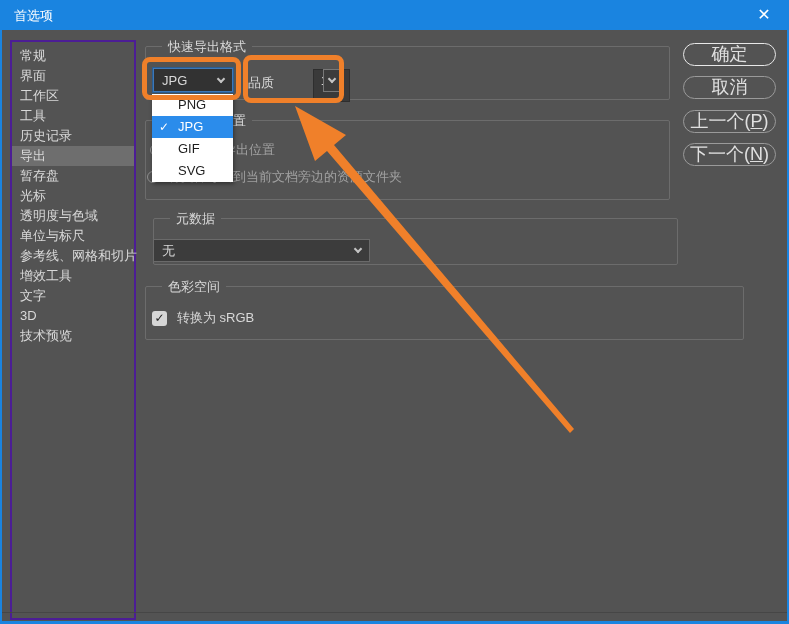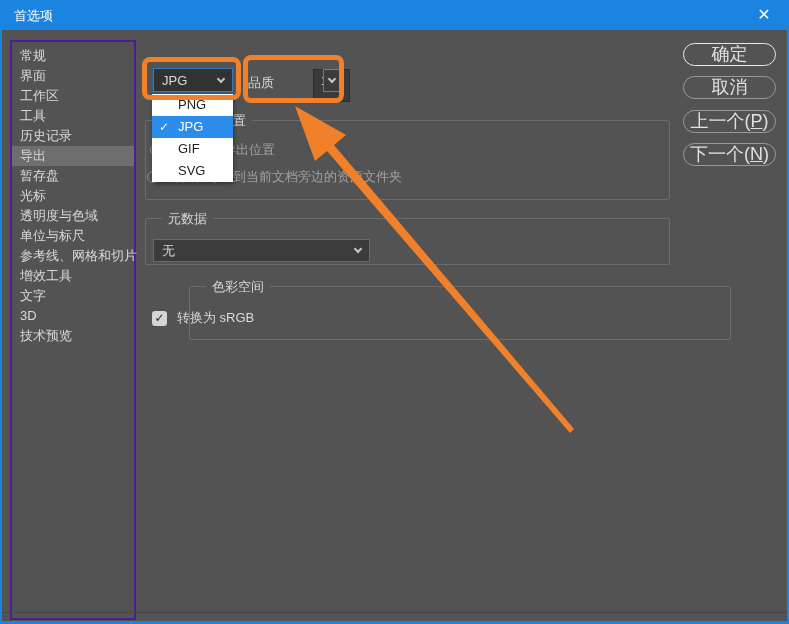--- a/index.html
+++ b/index.html
@@ -21,22 +21,22 @@
   
   .sidebar{left:10px;top:40px;width:126px;height:580px;border:2px solid #4c1d95;}
   .side-item{height:20px;line-height:20px;padding-left:8px;color:var(--text);cursor:pointer;white-space:nowrap;}
   .side-item.sel{background:#6e6e6e;}
 
   
   .group{border:1px solid var(--groupborder);border-radius:2px;}
   .group-title{position:absolute;top:-9px;left:16px;background:var(--bg);padding:0 6px;color:var(--text);}
   .g1{left:145px;top:46px;width:525px;height:54px;}
   .g2{left:145px;top:120px;width:525px;height:80px;}
-  .g3{left:145px;top:218px;width:525px;height:47px;text-decoration:underline;}
-  .g4{left:145px;top:286px;width:542px;height:54px;margin-left:44px;}
+  .g3{left:153px;top:218px;width:525px;height:47px;text-decoration:underline;}
+  .g4{left:145px;top:286px;width:599px;height:54px;}
 
   
   .select{background:#3c3c3c;border:1px solid #6a6a6a;display:flex;align-items:center;
     padding:0 8px;cursor:pointer;}
   .select .lbl{flex:1;}
   .chev{display:inline-block;width:6px;height:6px;border-right:2px solid #c4c4c4;
     border-bottom:2px solid #c4c4c4;transform:rotate(45deg);margin-top:-3px;}
   .fmt-select{left:153px;top:68px;width:80px;height:24px;background:#323232;
     border:1px solid #3d78b8;box-shadow:0 0 0 1px #2a5d92;}
   .q-label{left:248px;top:74px;}
@@ -102,20 +102,23 @@
     <div class="side-item">光标</div>
     <div class="side-item">透明度与色域</div>
     <div class="side-item">单位与标尺</div>
     <div class="side-item">参考线、网格和切片</div>
     <div class="side-item">增效工具</div>
     <div class="side-item">文字</div>
     <div class="side-item">3D</div>
     <div class="side-item">技术预览</div>
   </div>
 
+  <div class="abs group g1">
+    <span class="group-title">快速导出格式</span>
+  </div>
   <div class="abs select fmt-select">
     <span class="lbl">JPG</span>
     <span class="chev"></span>
   </div>
   <span class="abs q-label">品质</span>
   <div class="abs q-field">100</div>
   <div class="abs q-btn">
     <span class="chev"></span>
   </div>
 

